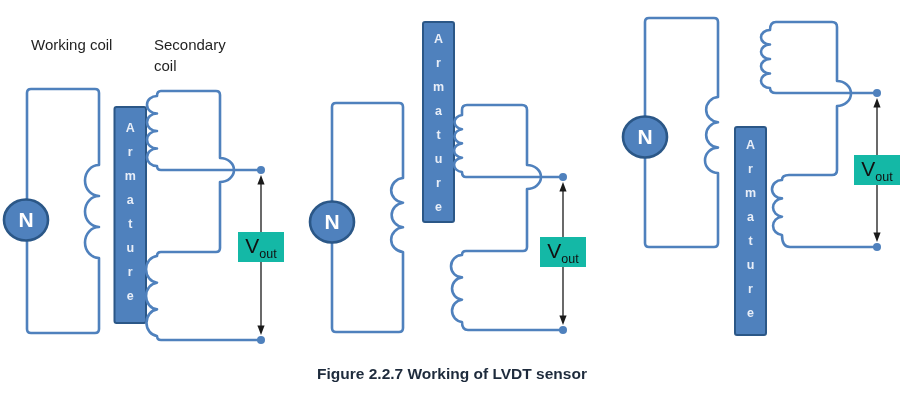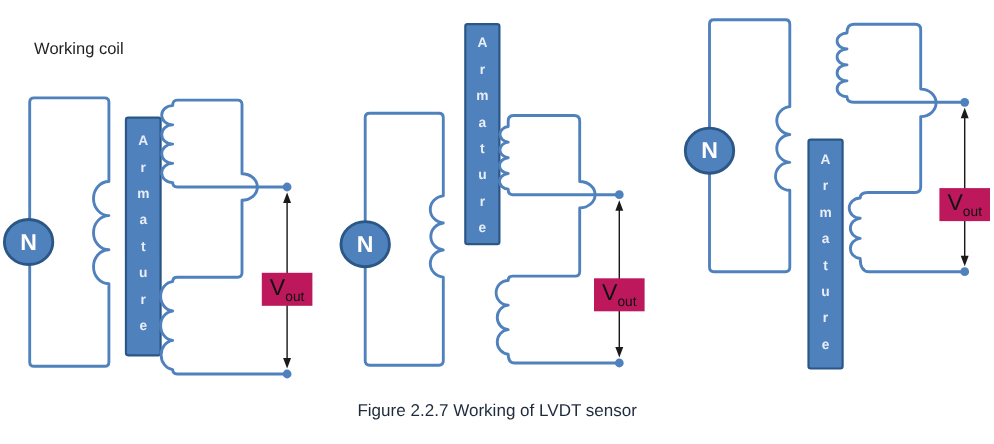--- a/index.html
+++ b/index.html
@@ -19,27 +19,27 @@
   .arrow-line{stroke:#1a1a1a;stroke-width:1.3;}
   .arrow-head{fill:#1a1a1a;}
   .coil-label{
     position:absolute;color:#1f1f1f;font-size:15px;line-height:21px;
   }
   .arm-label{
     position:absolute;color:#e8eef8;font-size:12.5px;font-weight:700;
     text-align:center;white-space:pre;line-height:24px;
   }
   .vout{
-    position:absolute;width:46px;height:30px;background:#be185d;
-    color:#111111;font-size:21px;text-align:center;line-height:28px;margin-top:16px;
+    position:absolute;width:46px;height:30px;background:#14b8a6;
+    color:#111111;font-size:21px;text-align:center;line-height:28px;
   }
   .vout sub{font-size:12.5px;}
   .caption{
     position:absolute;left:0;top:365px;width:904px;text-align:center;
-    color:#1e2b3c;font-size:15.5px;font-weight:400;
+    color:#1e2b3c;font-size:15.5px;font-weight:700;
   }
 </style>
 </head>
 <body>
 
 <div class="stage">
 
   <svg width="904" height="404" viewBox="0 0 904 404">
 
     <g>
@@ -98,20 +98,21 @@
       <line class="arrow-line" x1="877" y1="104" x2="877" y2="236"></line>
       <polygon class="arrow-head" points="877,98 873.4,107.5 880.6,107.5"></polygon>
       <polygon class="arrow-head" points="877,242 873.4,232.5 880.6,232.5"></polygon>
       <circle class="terminal-dot" cx="877" cy="93" r="4"></circle>
       <circle class="terminal-dot" cx="877" cy="247" r="4"></circle>
     </g>
   </svg>
 
   <div class="coil-label" style="left:31px;top:34px;width:86px;">Working coil</div>
 
+  <div class="coil-label" style="left:154px;top:34px;width:98px;">Secondary coil</div>
 
   <div class="arm-label" style="left:114.5px;top:116px;width:31.5px;">A
 r
 m
 a
 t
 u
 r
 e</div>
 

